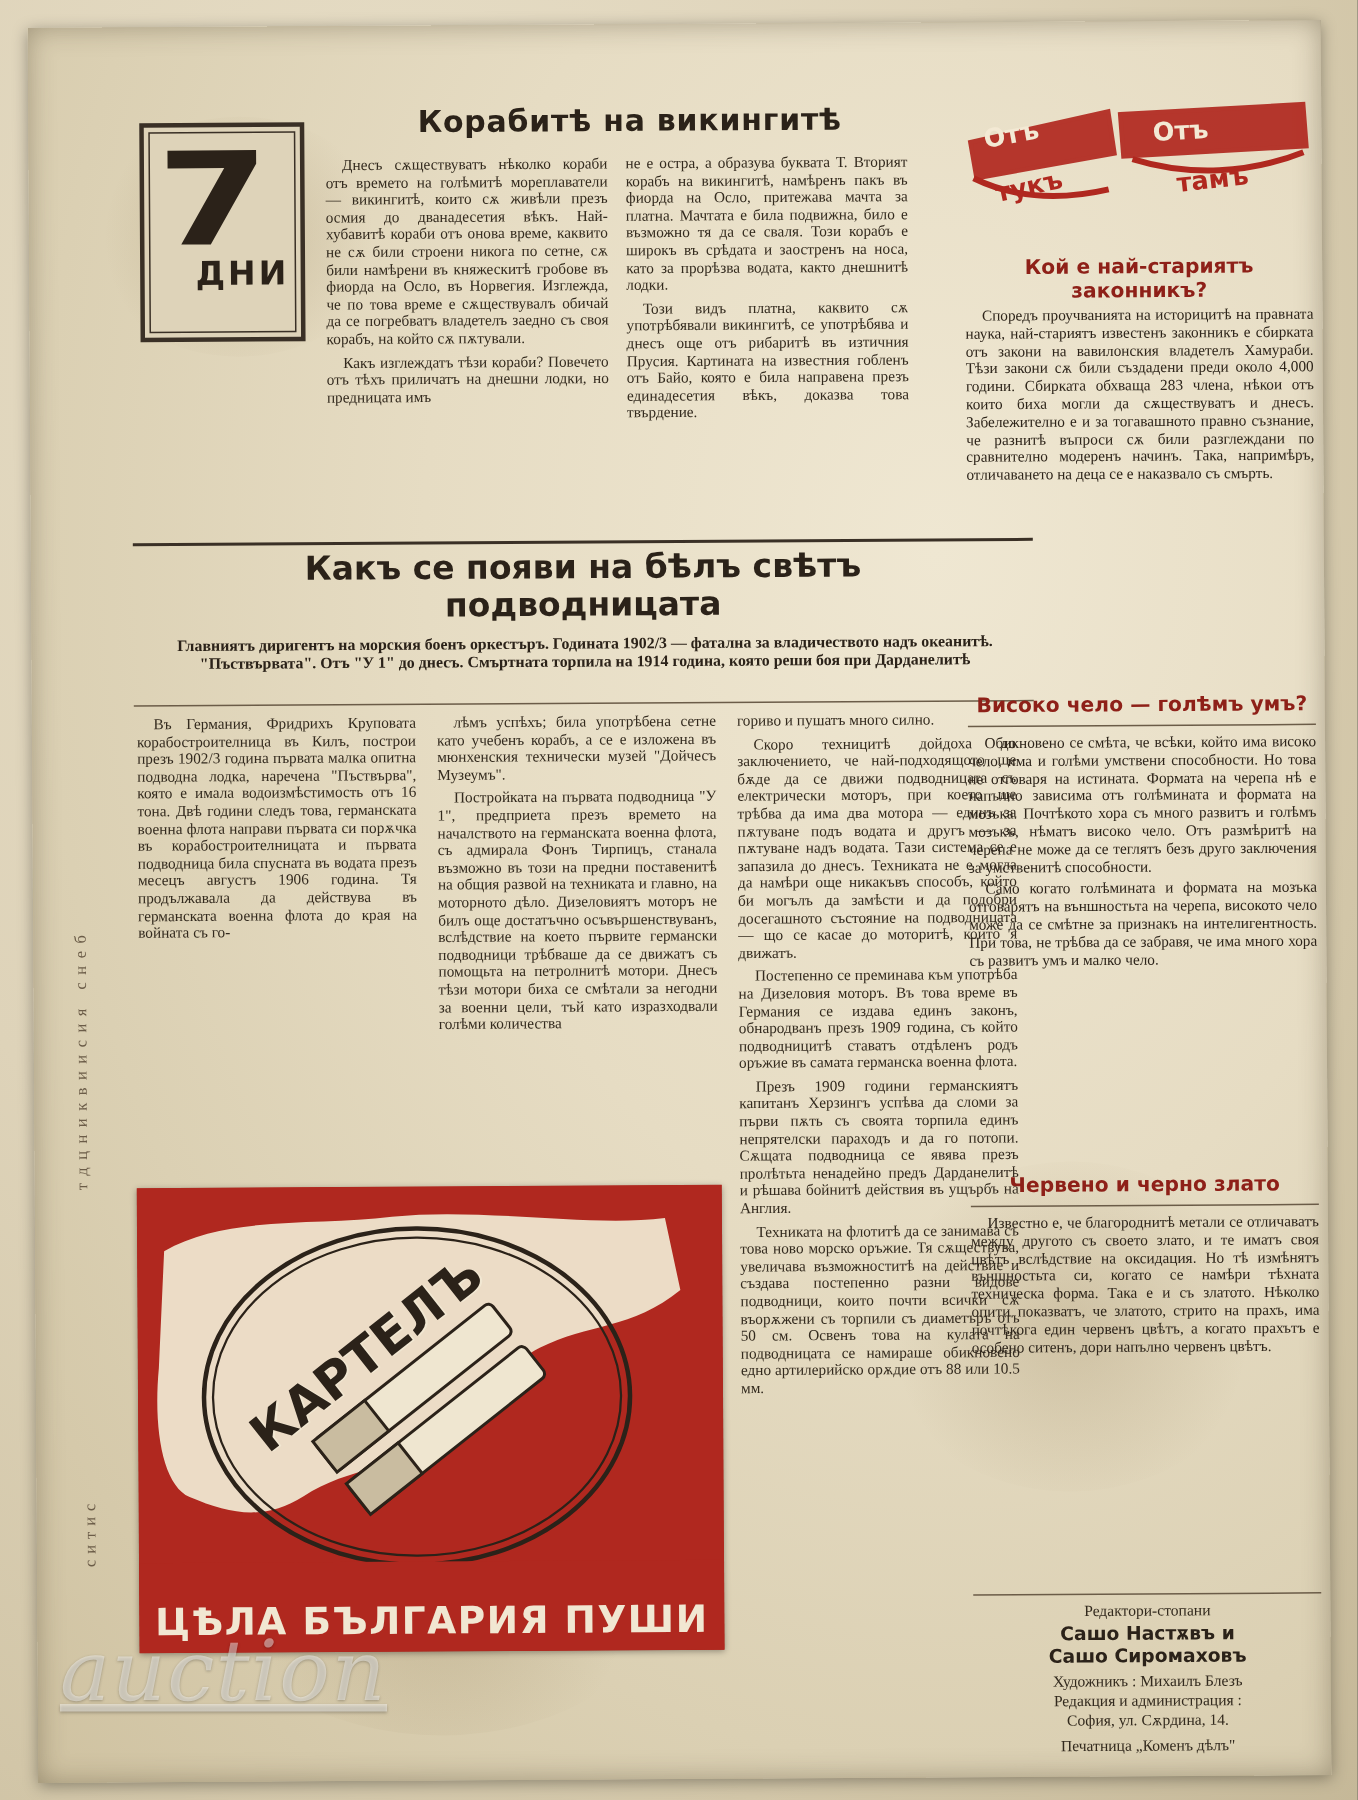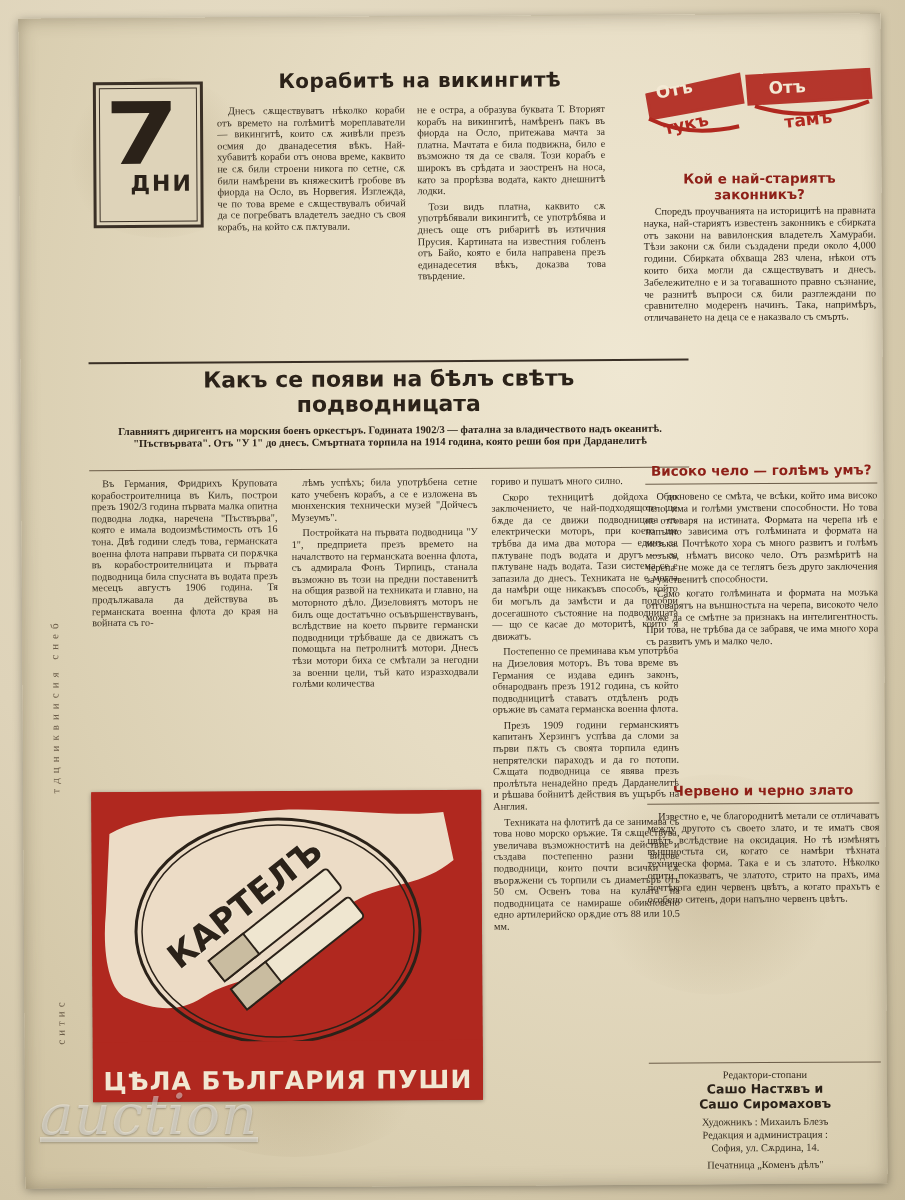--- a/index.html
+++ b/index.html
@@ -180,20 +180,21 @@
         <div class="logo-box">
           <div class="logo-frame">
             <div class="logo-seven">7</div>
             <div class="logo-dni">ДНИ</div>
           </div>
         </div>
 
         <div class="article-title t-vikings">Корабитѣ на викингитѣ</div>
         <div class="col col-v1">
           <p>Днесъ сѫществуватъ нѣколко кораби отъ времето на голѣмитѣ мореплаватели — викингитѣ, които сѫ живѣли презъ осмия до дванадесетия вѣкъ. Най-хубавитѣ кораби отъ онова време, каквито не сѫ били строени никога по сетне, сѫ били намѣрени въ княжескитѣ гробове въ фиорда на Осло, въ Норвегия. Изглежда, че по това време е сѫществувалъ обичай да се погребватъ владетелъ заедно съ своя корабъ, на който сѫ пѫтували.</p>
+          <p>Какъ изглеждатъ тѣзи кораби? Повечето отъ тѣхъ приличатъ на днешни лодки, но предницата имъ</p>
         </div>
         <div class="col col-v2">
           <p class="noind">не е остра, а образува буквата Т. Вторият корабъ на викингитѣ, намѣренъ пакъ въ фиорда на Осло, притежава мачта за платна. Мачтата е била подвижна, било е възможно тя да се сваля. Този корабъ е широкъ въ срѣдата и заостренъ на носа, като за прорѣзва водата, както днешнитѣ лодки.</p>
           <p>Този видъ платна, каквито сѫ употрѣбявали викингитѣ, се употрѣбява и днесъ още отъ рибаритѣ въ изтичния Прусия. Картината на известния гобленъ отъ Бaйo, която е била направена презъ единадесетия вѣкъ, доказва това твърдение.</p>
         </div>
 
         <div class="stamp">
           <svg width="232" height="92" viewBox="0 0 232 92">
             <g stroke="#b0281f" fill="none" stroke-width="3">
               <path d="M4 26 L96 6 L100 34 L8 50 Z" fill="#b0281f" opacity="0.92"></path>
@@ -225,21 +226,21 @@
       <div class="col c1">
         <p>Въ Германия, Фридрихъ Круповата корабостроителница въ Килъ, построи презъ 1902/3 година първата малка опитна подводна лодка, наречена "Пъствърва", която е имала водоизмѣстимость отъ 16 тона. Двѣ години следъ това, германската военна флота направи първата си порѫчка въ корабостроителницата и първата подводница била спусната въ водата презъ месецъ августъ 1906 година. Тя продължавала да действува въ германската военна флота до края на войната съ го-</p>
       </div>
       <div class="col c2">
         <p>лѣмъ успѣхъ; била употрѣбена сетне като учебенъ корабъ, а се е изложена въ мюнхенския технически музей "Дойчесъ Музеумъ".</p>
         <p>Постройката на първата подводница "У 1", предприета презъ времето на началството на германската военна флота, съ адмирала Фонъ Тирпицъ, станала възможно въ този на предни поставенитѣ на общия развой на техниката и главно, на моторното дѣло. Дизеловиятъ моторъ не билъ още достатъчно осъвършенствуванъ, вслѣдствие на което първите германски подводници трѣбваше да се движатъ съ помощьта на петролнитѣ мотори. Днесъ тѣзи мотори биха се смѣтали за негодни за военни цели, тъй като изразходвали голѣми количества</p>
       </div>
       <div class="col c3">
         <p class="noind">гориво и пушатъ много силно.</p>
         <p>Скоро техницитѣ дойдоха до заключението, че най-подходящото ще бѫде да се движи подводницата съ електрически моторъ, при което ще трѣбва да има два мотора — единъ за пѫтуване подъ водата и другъ — за пѫтуване надъ водата. Тази система се е запазила до днесъ. Техниката не е могла да намѣри още никакъвъ способъ, който би могълъ да замѣсти и да подобри досегашното състояние на подводницата — що се касае до моторитѣ, които я движатъ.</p>
-        <p>Постепенно се преминава към употрѣба на Дизеловия моторъ. Въ това време въ Германия се издава единъ законъ, обнародванъ презъ 1912 година, съ който подводницитѣ ставатъ отдѣленъ родъ оръжие въ самата германска военна флота.</p>
+        <p>Постепенно се преминава към употрѣба на Дизеловия моторъ. Въ това време въ Германия се издава единъ законъ, обнародванъ презъ 1909 година, съ който подводницитѣ ставатъ отдѣленъ родъ оръжие въ самата германска военна флота.</p>
         <p>Презъ 1909 години германскиятъ капитанъ Херзингъ успѣва да сломи за първи пѫть съ своята торпила единъ непрятелски параходъ и да го потопи. Сѫщата подводница се явява презъ пролѣтьта ненадейно предъ Дарданелитѣ и рѣшава бойнитѣ действия въ ущърбъ на Англия.</p>
         <p>Техниката на флотитѣ да се занимава съ това ново морско оръжие. Тя сѫществува, увеличава възможноститѣ на действие и създава постепенно разни видове подводници, които почти всички сѫ въорѫжени съ торпили съ диаметъръ отъ 50 см. Освенъ това на кулата на подводницата се намираше обикновено едно артилерийско орѫдие отъ 88 или 10.5 мм.</p>
       </div>
 
       <div class="right-col" style="top:404px;">
         <div class="rt">Високо чело — голѣмъ умъ?</div>
         <div class="rline"></div>
         <p>Обикновено се смѣта, че всѣки, който има високо чело, има и голѣми умствени способности. Но това не отговаря на истината. Формата на черепа нѣ е напълно зависима отъ голѣмината и формата на мозъка. Почтѣкото хора съ много развитъ и голѣмъ мозъкъ, нѣматъ високо чело. Отъ размѣритѣ на черепа не може да се теглятъ безъ друго заключения за умственитѣ способности.</p>
         <p>Само когато голѣмината и формата на мозъка отговарятъ на външностьта на черепа, високото чело може да се смѣтне за признакъ на интелигентность. При това, не трѣбва да се забравя, че има много хора съ развитъ умъ и малко чело.</p>
       </div>

